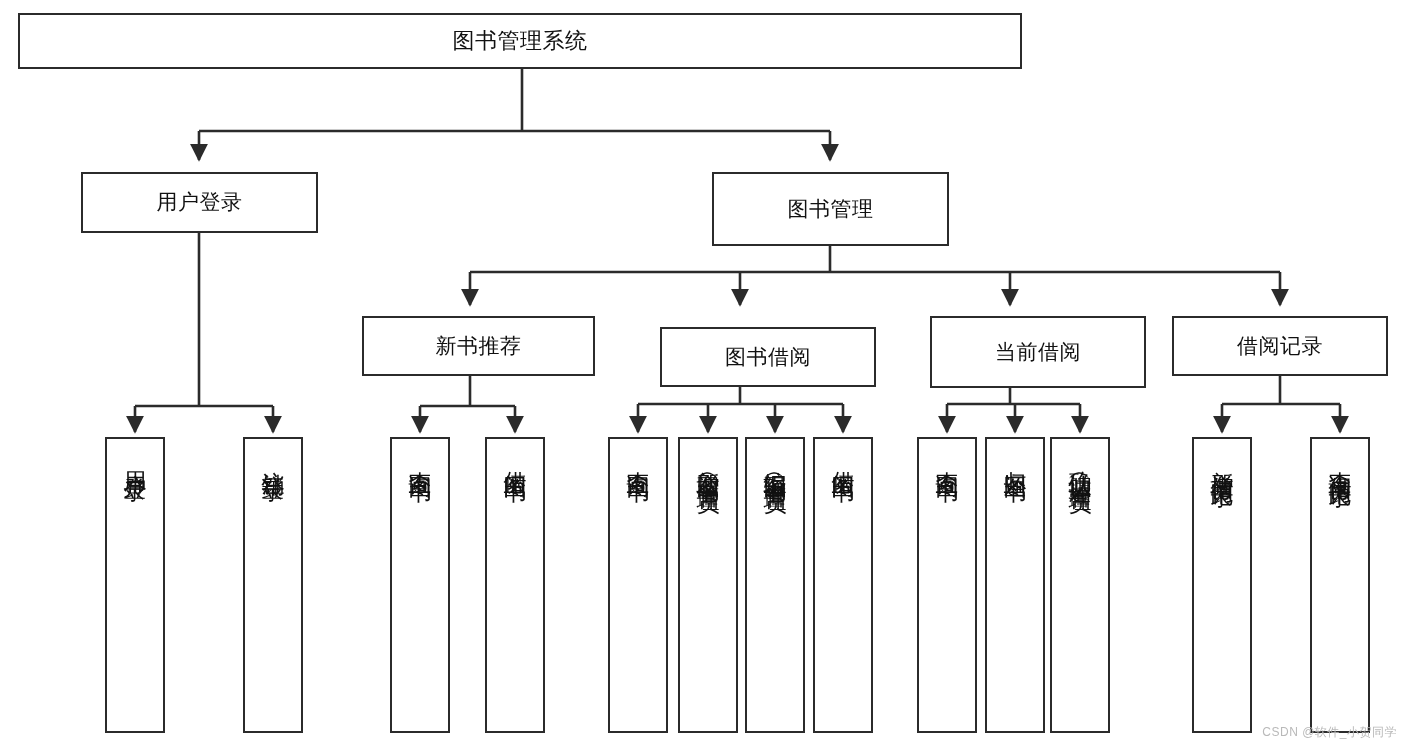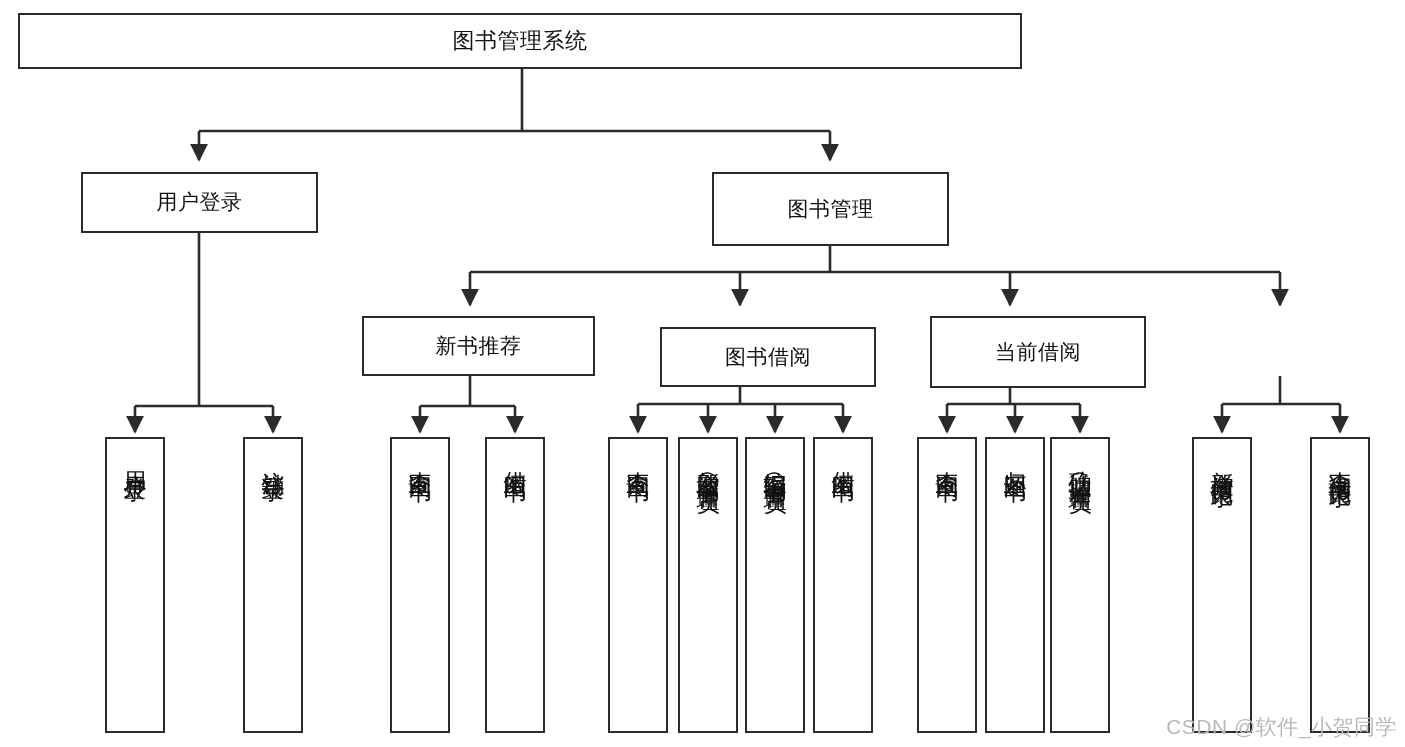--- a/index.html
+++ b/index.html
@@ -57,21 +57,21 @@
     font-size: 23px;
     line-height: 1.0;
     letter-spacing: 3px;
     white-space: nowrap;
   }
   .node.root .label { font-size: 22px; }
   .watermark {
     position: absolute;
     right: 8px;
     bottom: 6px;
-    font-size: 21px;
+    font-size: 12px;
     color: #b9b9b9;
     letter-spacing: 0.5px;
     white-space: nowrap;
     font-family: "Liberation Sans", "DejaVu Sans", sans-serif;
   }
 </style>
 </head>
 <body>
 
 <div id="canvas">
@@ -139,20 +139,23 @@
 
   <div class="node horizontal" style="left:362px; top:316px; width:233px; height:60px;">
     <span class="label">新书推荐</span>
   </div>
   <div class="node horizontal" style="left:660px; top:316px; width:216px; height:60px;margin-top:11px;">
     <span class="label">图书借阅</span>
   </div>
   <div class="node horizontal" style="left:902px; top:316px; width:216px; height:72px;margin-left:28px;">
     <span class="label">当前借阅</span>
   </div>
+  <div class="node horizontal" style="left:1172px; top:316px; width:216px; height:60px;">
+    <span class="label">借阅记录</span>
+  </div>
 
   <div class="node vertical" style="left:105px; top:437px; width:60px; height:296px;">
     <span class="label">用户登录</span>
   </div>
   <div class="node vertical" style="left:243px; top:437px; width:60px; height:296px;">
     <span class="label">注销登录</span>
   </div>
 
   <div class="node vertical" style="left:390px; top:437px; width:60px; height:296px;">
     <span class="label">查询图书</span>

